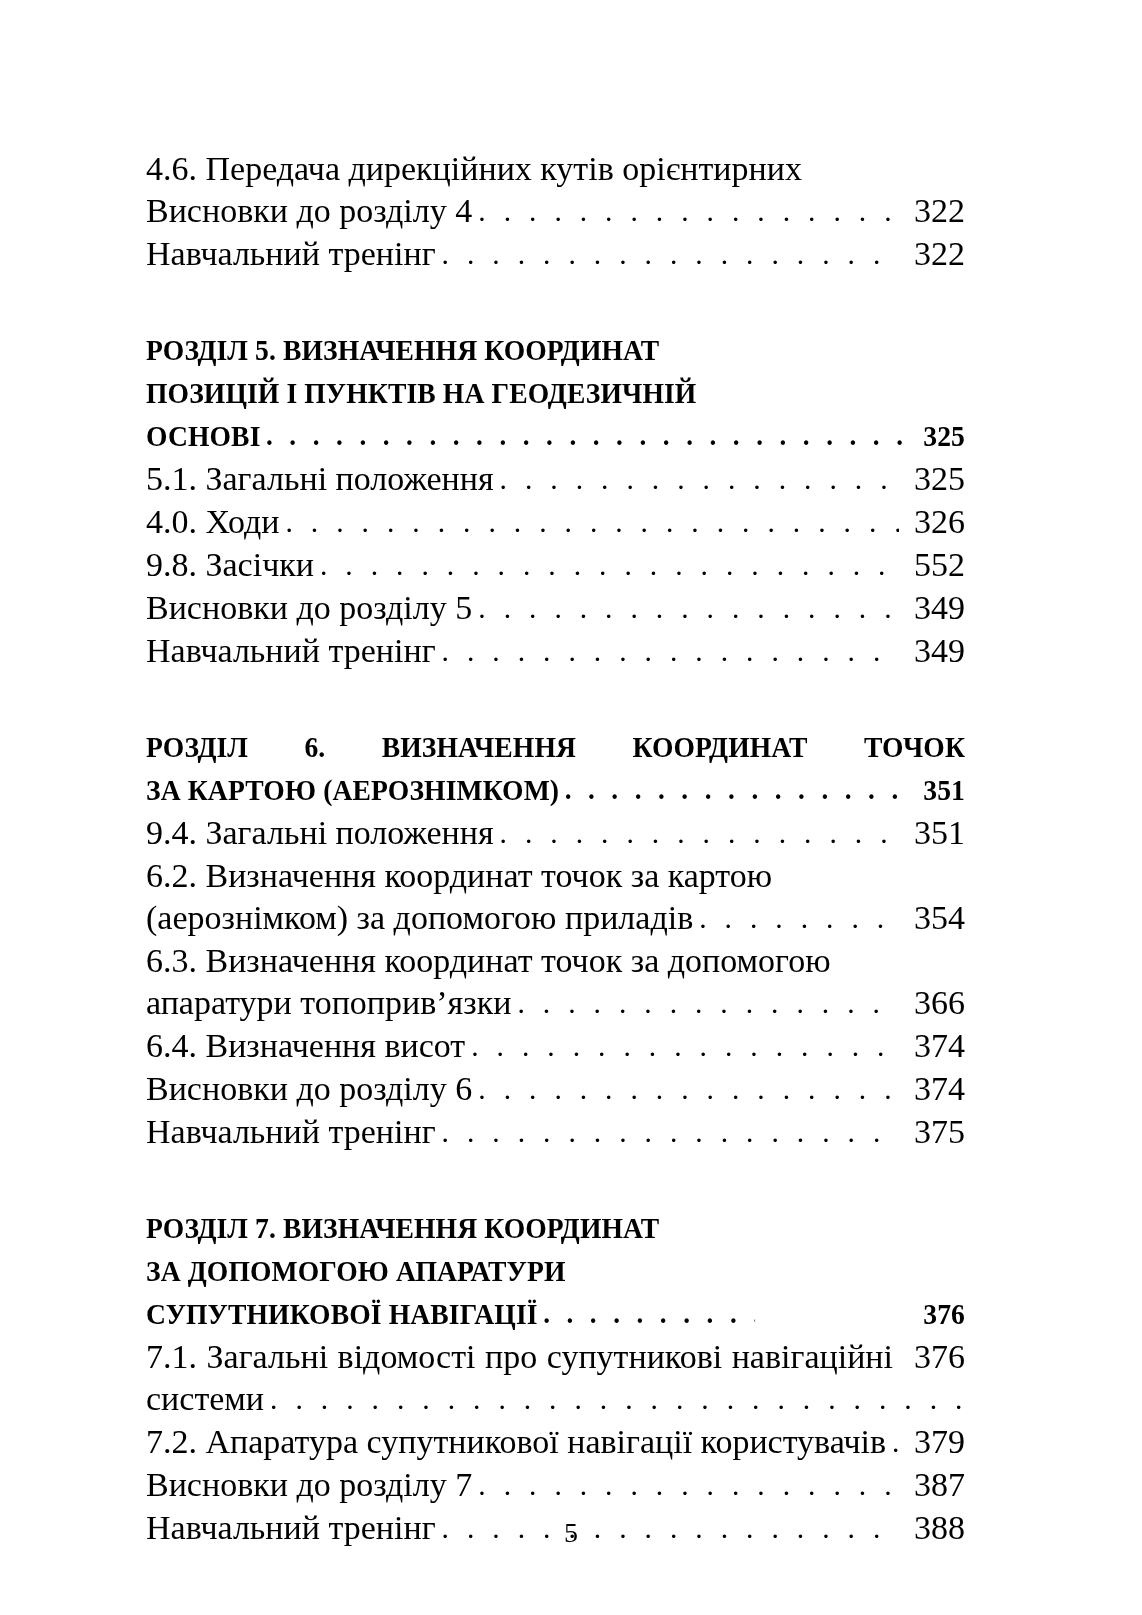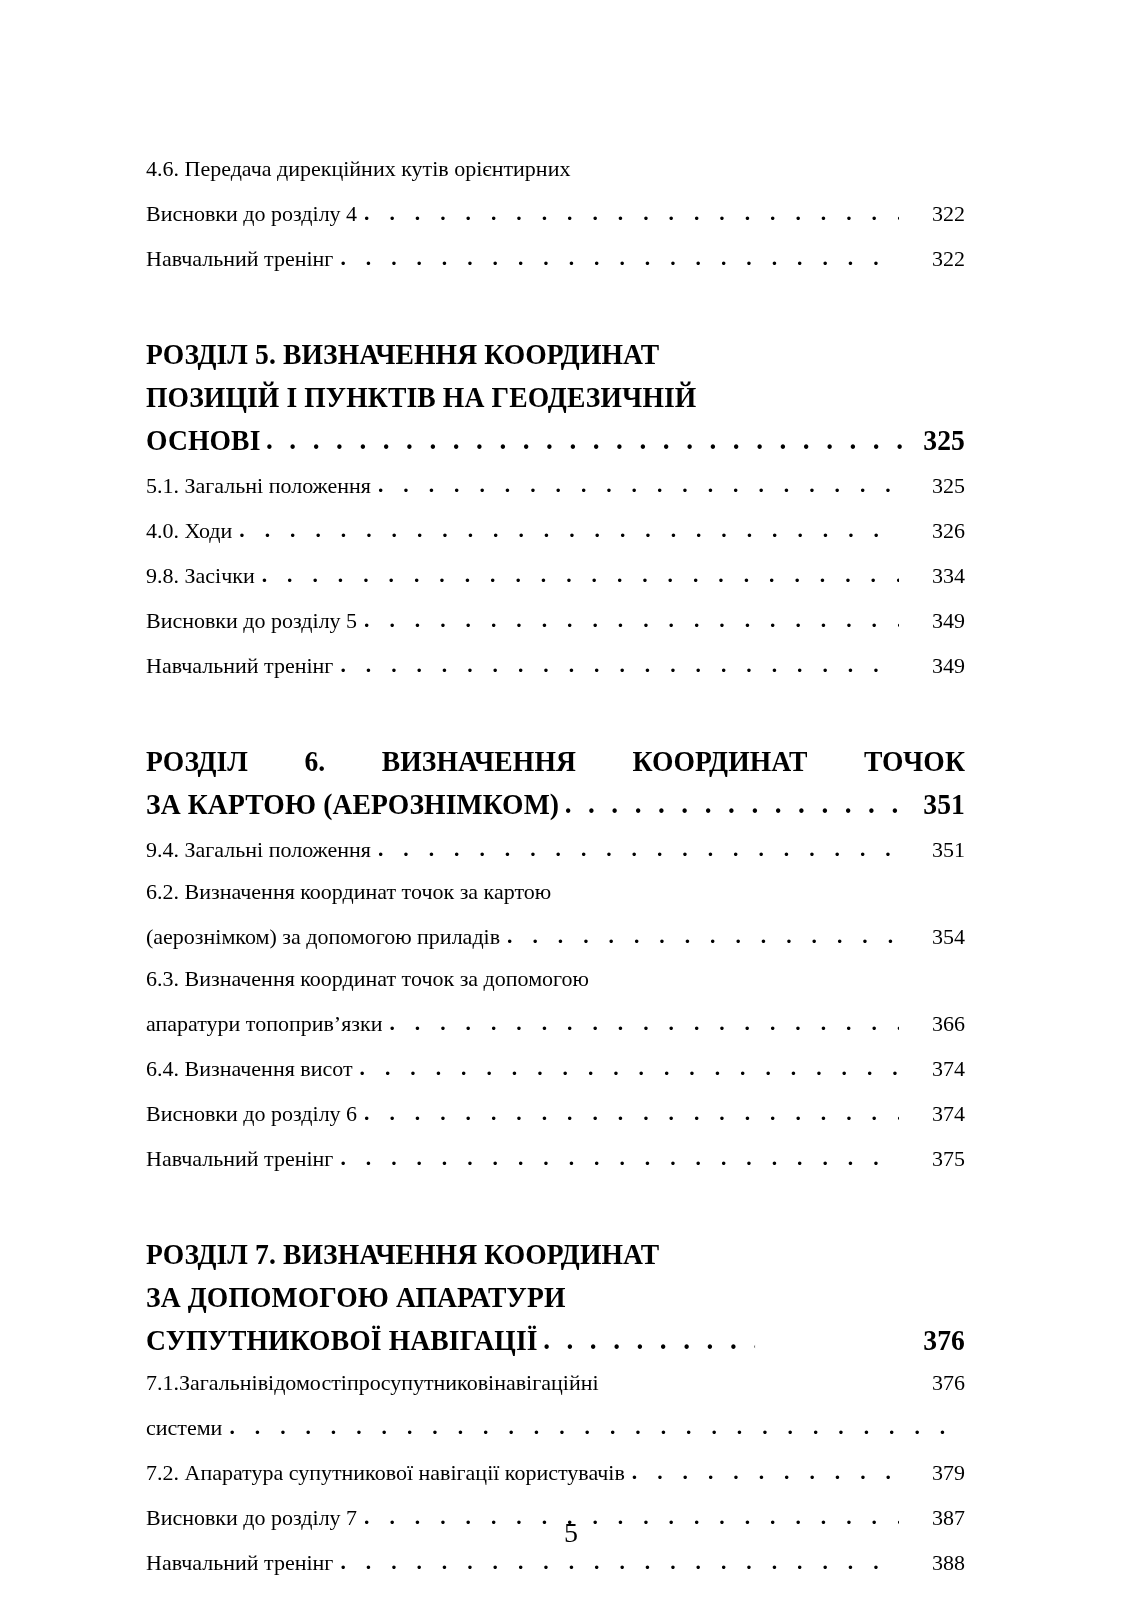--- a/index.html
+++ b/index.html
@@ -24,21 +24,21 @@
     left: 146px;
     top: 148px;
     width: 819px;   
   }
 
   
   .entry {
     display: flex;
     align-items: baseline;
     width: 100%;
-    font-size: 22px;
+    font-size: 34px;
     line-height: 42px;
     white-space: nowrap;
   }
   .entry .label {
     flex: 0 0 auto;
   }
   .entry .leader {
     flex: 1 1 auto;
     overflow: hidden;
     white-space: nowrap;
@@ -77,21 +77,21 @@
     justify-content: space-between;
     width: 100%;
     white-space: nowrap;
   }
   .justify-line > span { display: inline-block; }
 
   
   .entry.justified .label {
     flex: 1 1 auto;
     display: flex;
-    justify-content: flex-start;
+    justify-content: space-between;
     white-space: nowrap;
     padding-right: 8px;
   }
 
   .block-gap { height: 52px; }
 
   .folio {
     position: absolute;
     left: 0;
     right: 0;
@@ -150,21 +150,21 @@
         <span class="pagenum">325</span>
       </div>
       <div class="entry">
         <span class="label">4.0. Ходи</span>
         <span class="leader"></span>
         <span class="pagenum">326</span>
       </div>
       <div class="entry">
         <span class="label">9.8. Засічки</span>
         <span class="leader"></span>
-        <span class="pagenum">334</span>
+        <span class="pagenum">552</span>
       </div>
       <div class="entry">
         <span class="label">Висновки до розділу 5</span>
         <span class="leader"></span>
         <span class="pagenum">349</span>
       </div>
       <div class="entry">
         <span class="label">Навчальний тренінг</span>
         <span class="leader"></span>
         <span class="pagenum">349</span>

